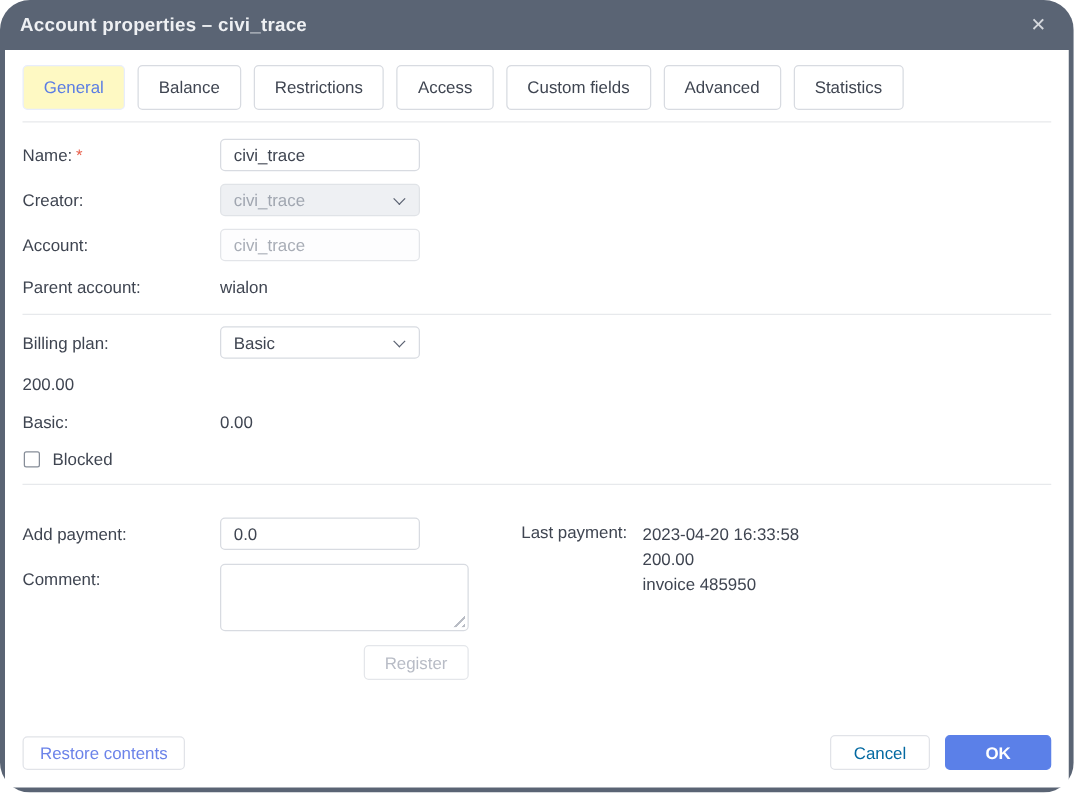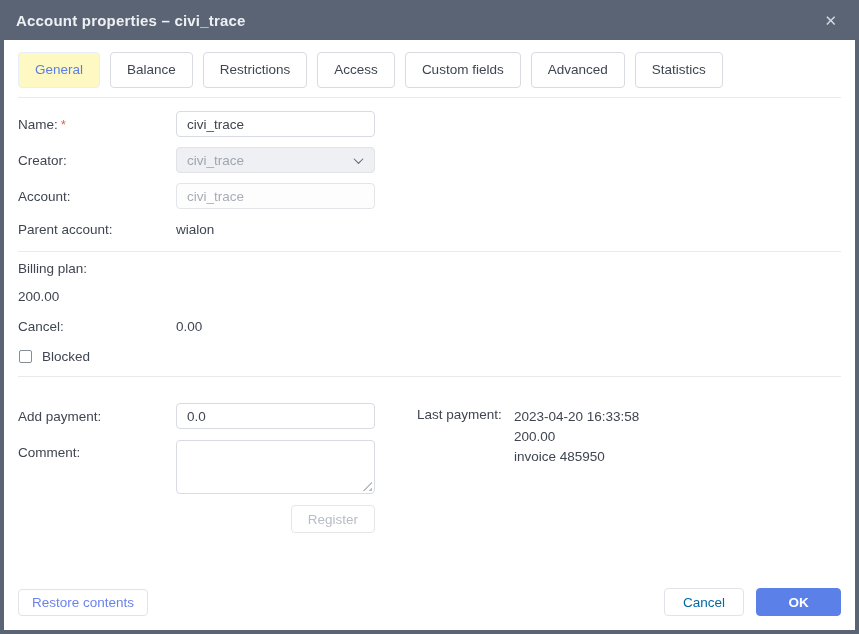--- a/index.html
+++ b/index.html
@@ -1,40 +1,40 @@
 <!DOCTYPE html>
 <html><head>
 <meta charset="utf-8">
 <style>
   * { margin:0; padding:0; box-sizing:border-box; }
   html,body { width:859px; height:634px; }
   body { font-family:"Liberation Sans","DejaVu Sans",sans-serif; font-size:13.5px; color:#3f4551; }
 
-  .dialog { width:859px; height:634px; background:#5a6474; padding:0 4px 4px 4px; }
+  .dialog { width:859px; height:634px; background:#5a6474; padding:0 4px 4px 4px;border-radius:24px; }
 
   .titlebar { height:40px; display:flex; align-items:center; padding:0 12px; color:#eef0f3; }
   .titlebar-title { font-size:15px; font-weight:bold; letter-spacing:.2px; flex:1; }
   .close-btn { color:#d6d9de; font-size:15px; cursor:pointer; padding:2px 6px; line-height:1; }
 
   .content { background:#ffffff; height:590px; position:relative; }
 
   .tabs { display:flex; padding:12px 14px 0 14px; }
   .tab { height:36px; line-height:34px; padding:0 16px; margin-right:10px; border:1px solid #d8dbe1;
          border-radius:4px; background:#fff; color:#3f4551; cursor:pointer; white-space:nowrap; }
   .tab.active { background:#fef9c3; border-color:#e8edfc; color:#5b7de4; }
 
   .divider { height:1px; background:#e7e9ec; margin:0 14px; }
   .div1 { margin-top:9px; }
 
   .form { padding:0 14px; }
   .row { display:flex; align-items:center; }
   .row-label { width:158px; flex:0 0 158px; color:#3f4551; }
   .req { color:#e8604c; margin-left:3px; }
 
-  .ctl { width:199px; height:26px; border:1px solid #d8dbe1; border-radius:4px; padding:0 10px;
+  .ctl { width:160px; height:26px; border:1px solid #d8dbe1; border-radius:4px; padding:0 10px;
          font-family:inherit; font-size:13.5px; color:#3f4551; background:#fff; outline:none; }
   input.ctl::placeholder { color:#a0a6b0; }
   .ctl.dis-select { background:#eef0f3; border-color:#e0e3e7; color:#a0a6b0; }
   .ctl.dis-input  { background:#fdfdfe; border-color:#e3e5e9; color:#a8adb6; }
 
   .selectbox { display:flex; align-items:center; justify-content:space-between; cursor:pointer; }
   .chev { width:7px; height:7px; border-right:1.7px solid #596070; border-bottom:1.7px solid #596070;
           transform:rotate(45deg) translate(-1px,-1px); margin-right:2px; flex:0 0 auto; }
 
   .txt-val { color:#3f4551; }
@@ -120,28 +120,32 @@
 
       <div class="row r-parent">
         <div class="row-label">Parent account:</div>
         <div class="txt-val">wialon</div>
       </div>
 
       <div class="divider" style="margin:0;"></div>
 
       <div class="row r-billing">
         <div class="row-label">Billing plan:</div>
+        <div class="ctl selectbox">
+          <span>Basic</span>
+          <span class="chev"></span>
+        </div>
       </div>
 
       <div class="row r-balance">
         <div class="txt-val">200.00</div>
       </div>
 
       <div class="row r-block">
-        <div class="row-label">Cancel:</div>
+        <div class="row-label">Basic:</div>
         <div class="txt-val">0.00</div>
       </div>
 
       <div class="r-blocked">
         <input type="checkbox" class="checkbox" style="">
         <span class="checkbox-label">Blocked</span>
       </div>
 
       <div class="divider" style="margin:0;"></div>
 

